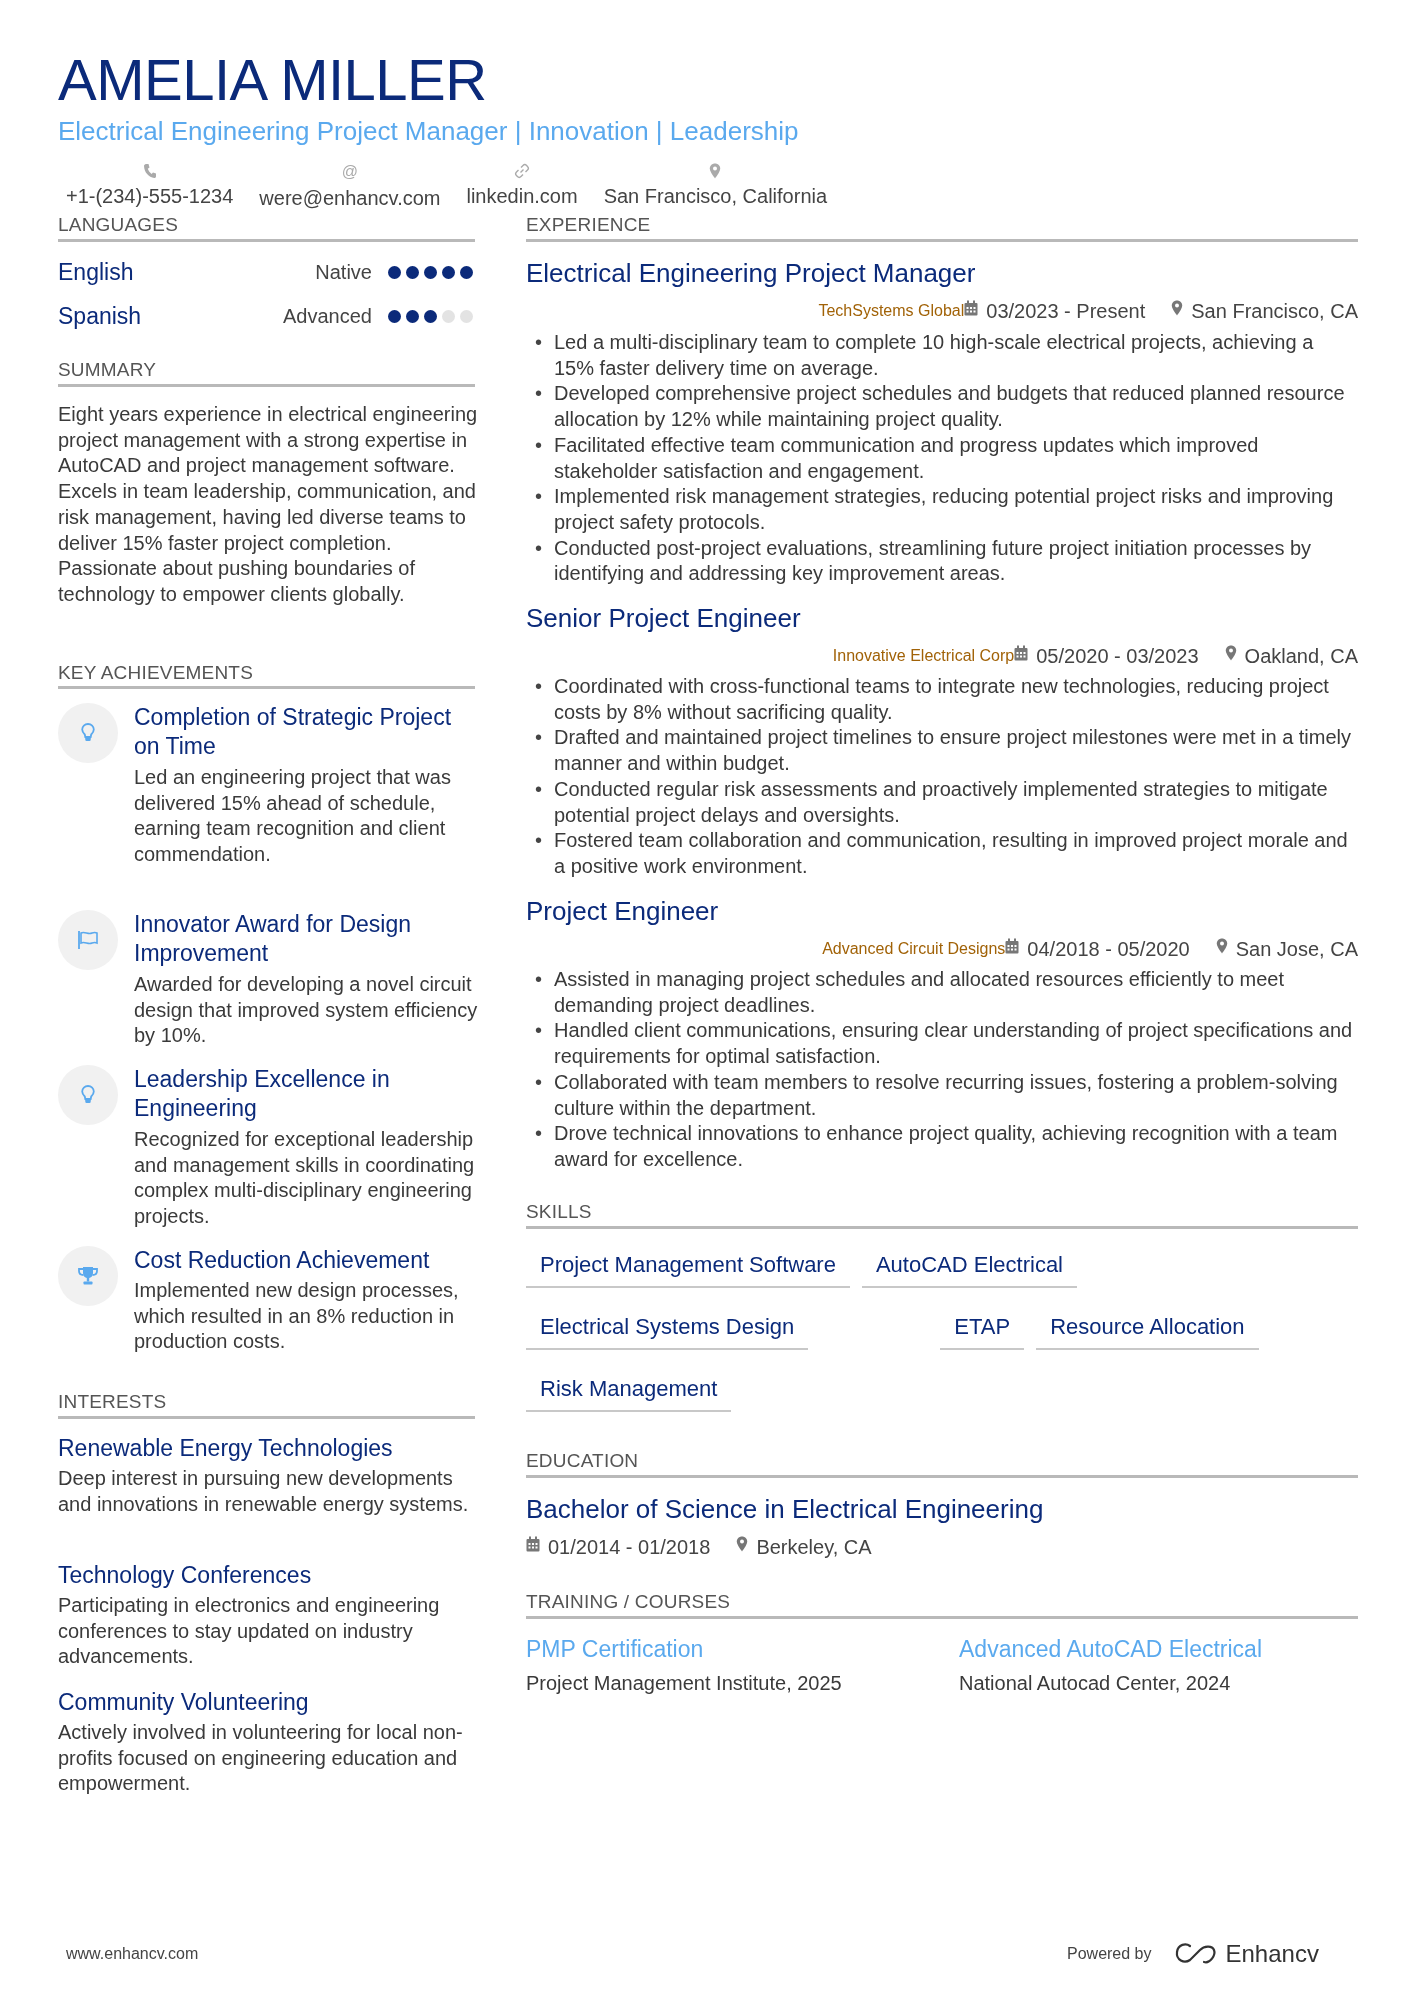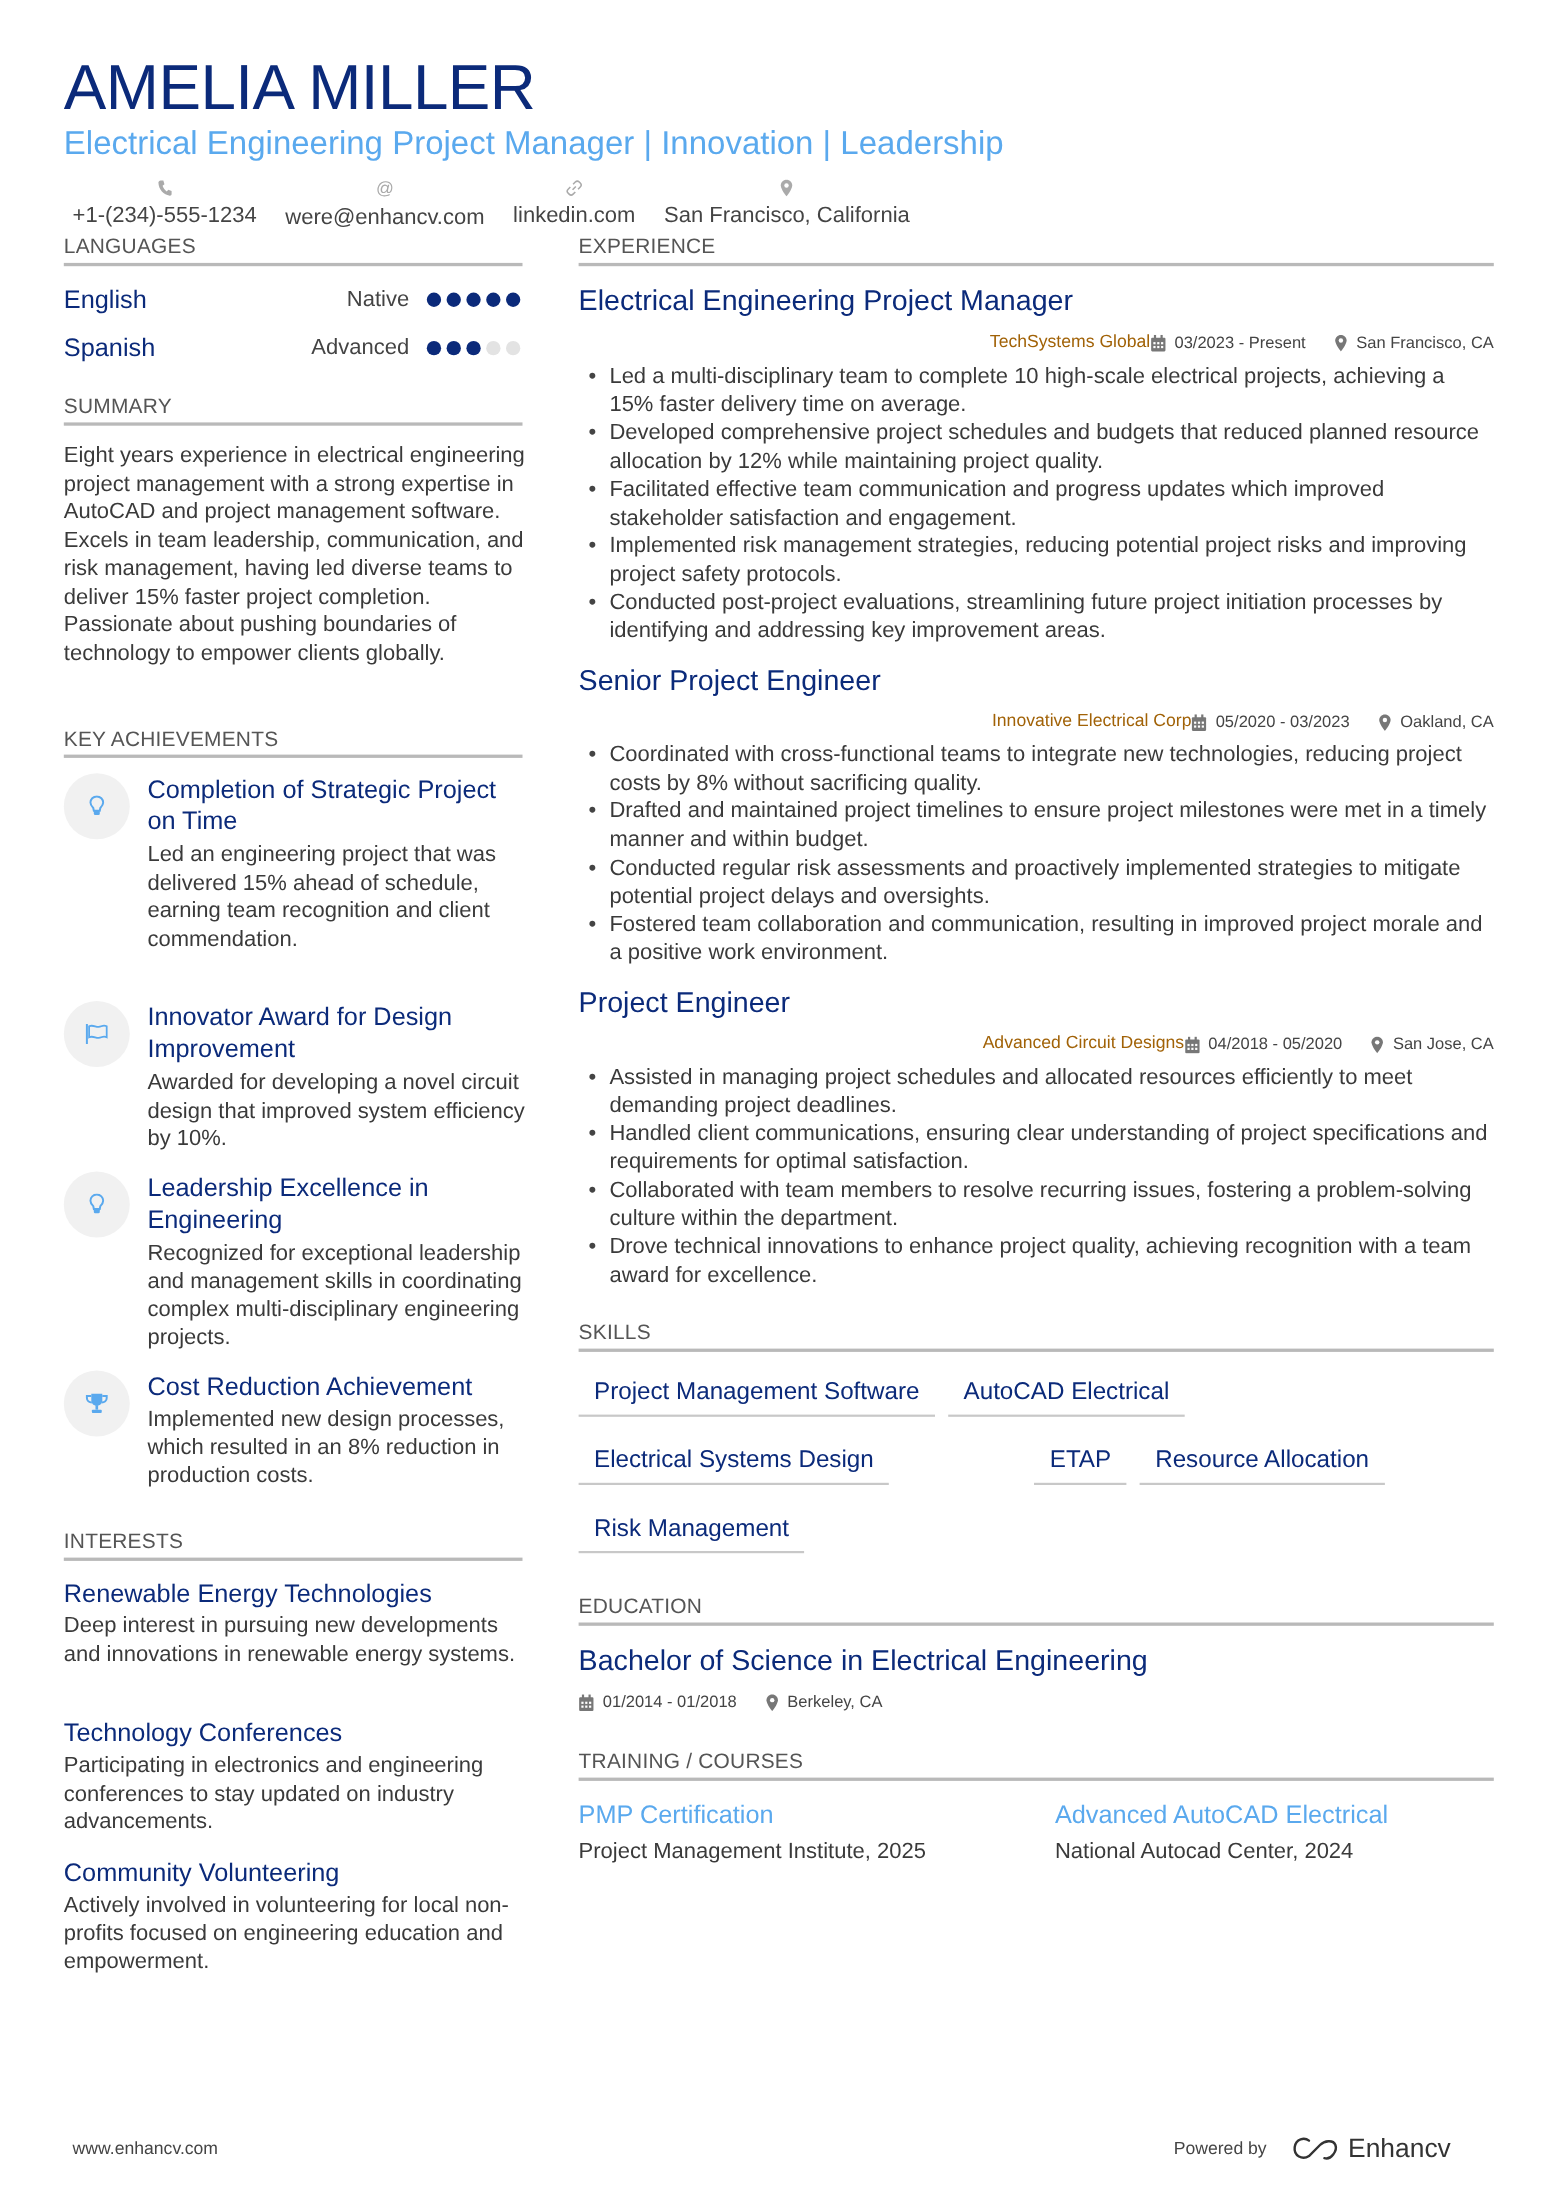--- a/index.html
+++ b/index.html
@@ -1,20 +1,20 @@
 <!DOCTYPE html>
 <html><head>
 <meta charset="utf-8">
 <style>
   * { box-sizing: border-box; margin: 0; padding: 0; }
   html, body { width: 1410px; height: 1995px; background: #ffffff; overflow: hidden; }
   body { position: relative; font-family: "Liberation Sans", sans-serif; color: #333333; }
   .abs { position: absolute; }
   .name { left: 58px; top: 48px; font-size: 58px; line-height: 64px; color: #0b2a7a; font-family: "Liberation Sans", sans-serif; letter-spacing: -0.5px; white-space: nowrap; }
-  .subtitle { left: 58px; top: 113px; font-size: 30px; line-height: 36px; color: #5aa9ee; white-space: nowrap; }
+  .subtitle { left: 58px; top: 113px; font-size: 26px; line-height: 36px; color: #5aa9ee; white-space: nowrap; }
   .contacts { left: 66px; top: 163px; display: flex; gap: 26px; font-size: 20px; color: #444; white-space: nowrap; }
   .contact { display: flex; align-items: center; gap: 6px; flex-direction: column; }
   .cicon { color: #aaaaaa; font-size: 16px; width: 16px; display: inline-flex; justify-content: center; }
 
   .section-h { position: absolute; font-size: 19px; color: #555; letter-spacing: 0.2px; text-transform: uppercase; white-space: nowrap; }
   .divider { position: absolute; height: 3px; background: #b9b9b9; }
 
   .lang-row { position: absolute; left: 58px; width: 415px; height: 30px; display: flex; align-items: center; }
   .lang-name { font-size: 23px; color: #0b2a7a; flex: 1; }
   .lang-level { font-size: 20px; color: #444; margin-right: 16px; }
@@ -28,21 +28,21 @@
   .ach-icon { position: absolute; left: 0; top: 0; width: 60px; height: 60px; border-radius: 50%; background: #f1f1f1; display: flex; align-items: center; justify-content: center; }
   .ach-title { position: absolute; left: 76px; top: 0; width: 345px; font-size: 23px; line-height: 29px; color: #0b2a7a; }
   .ach-desc { position: absolute; left: 76px; width: 345px; }
 
   .int-title { position: absolute; left: 58px; font-size: 23px; line-height: 29px; color: #0b2a7a; white-space: nowrap; }
   .int-desc { position: absolute; left: 58px; width: 420px; }
 
   .job-title { position: absolute; left: 526px; font-size: 26px; line-height: 32px; color: #0b2a7a; white-space: nowrap; }
   .job-meta { position: absolute; left: 526px; width: 832px; height: 30px; display: flex; align-items: center; }
   .company { font-size: 16px; color: #a16207; flex: 1; white-space: nowrap; text-align: right; }
-  .meta-item { display: flex; align-items: flex-end; gap: 8px; font-size: 15px; color: #444; white-space: nowrap; }
+  .meta-item { display: flex; align-items: flex-start; gap: 8px; font-size: 20px; color: #444; white-space: nowrap; }
   .meta-item + .meta-item { margin-left: 26px; }
   .bullets { position: absolute; left: 526px; width: 832px; list-style: none; }
   .bullets li { position: relative; padding-left: 28px; font-size: 20px; line-height: 25.7px; color: #3a3a3a; }
   .bullets li::before { content: "•"; position: absolute; left: 9px; top: 0; color: #444; }
 
   .skills { position: absolute; left: 526px; width: 832px; display: flex; flex-wrap: wrap; column-gap: 12px; row-gap: 20px; }
   .skill { font-size: 22px; color: #0b2a7a; padding: 6px 14px 8px 14px; border-bottom: 2px solid #c8c8c8; white-space: nowrap; line-height: 26px; }
 
   .course { position: absolute; width: 420px; }
   .course-title { font-size: 23px; line-height: 30px; color: #5aa9ee; white-space: nowrap; }

